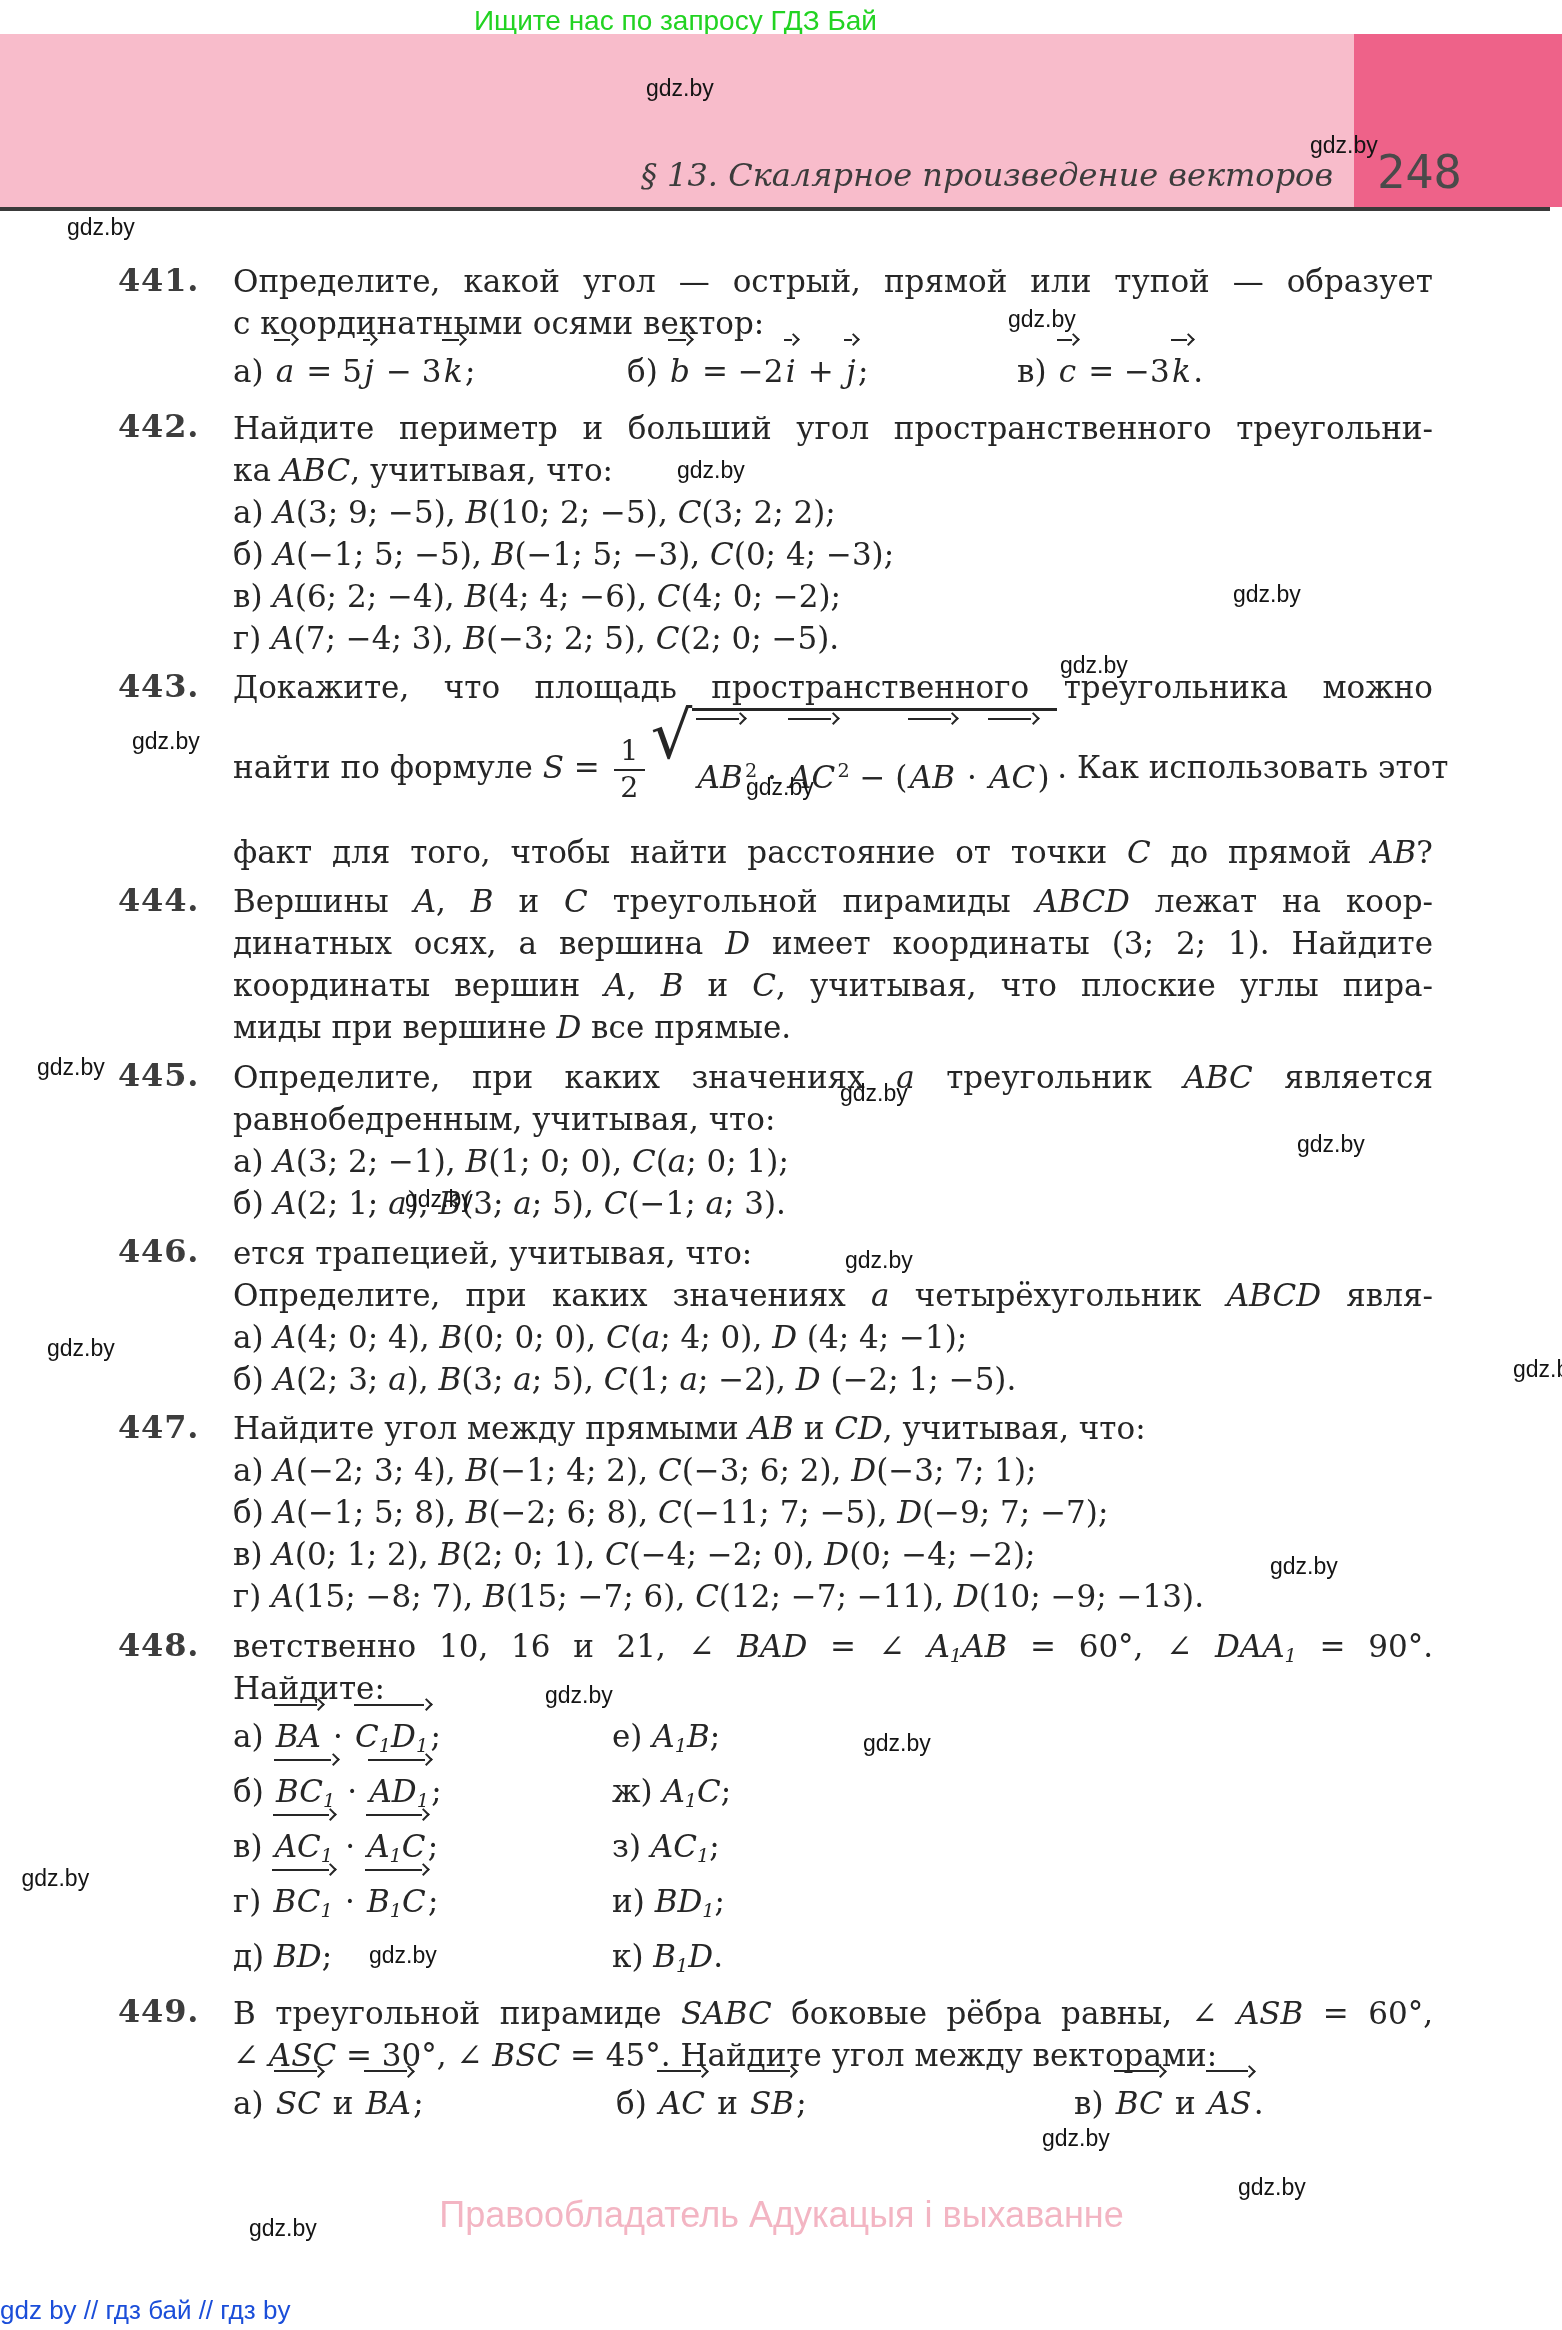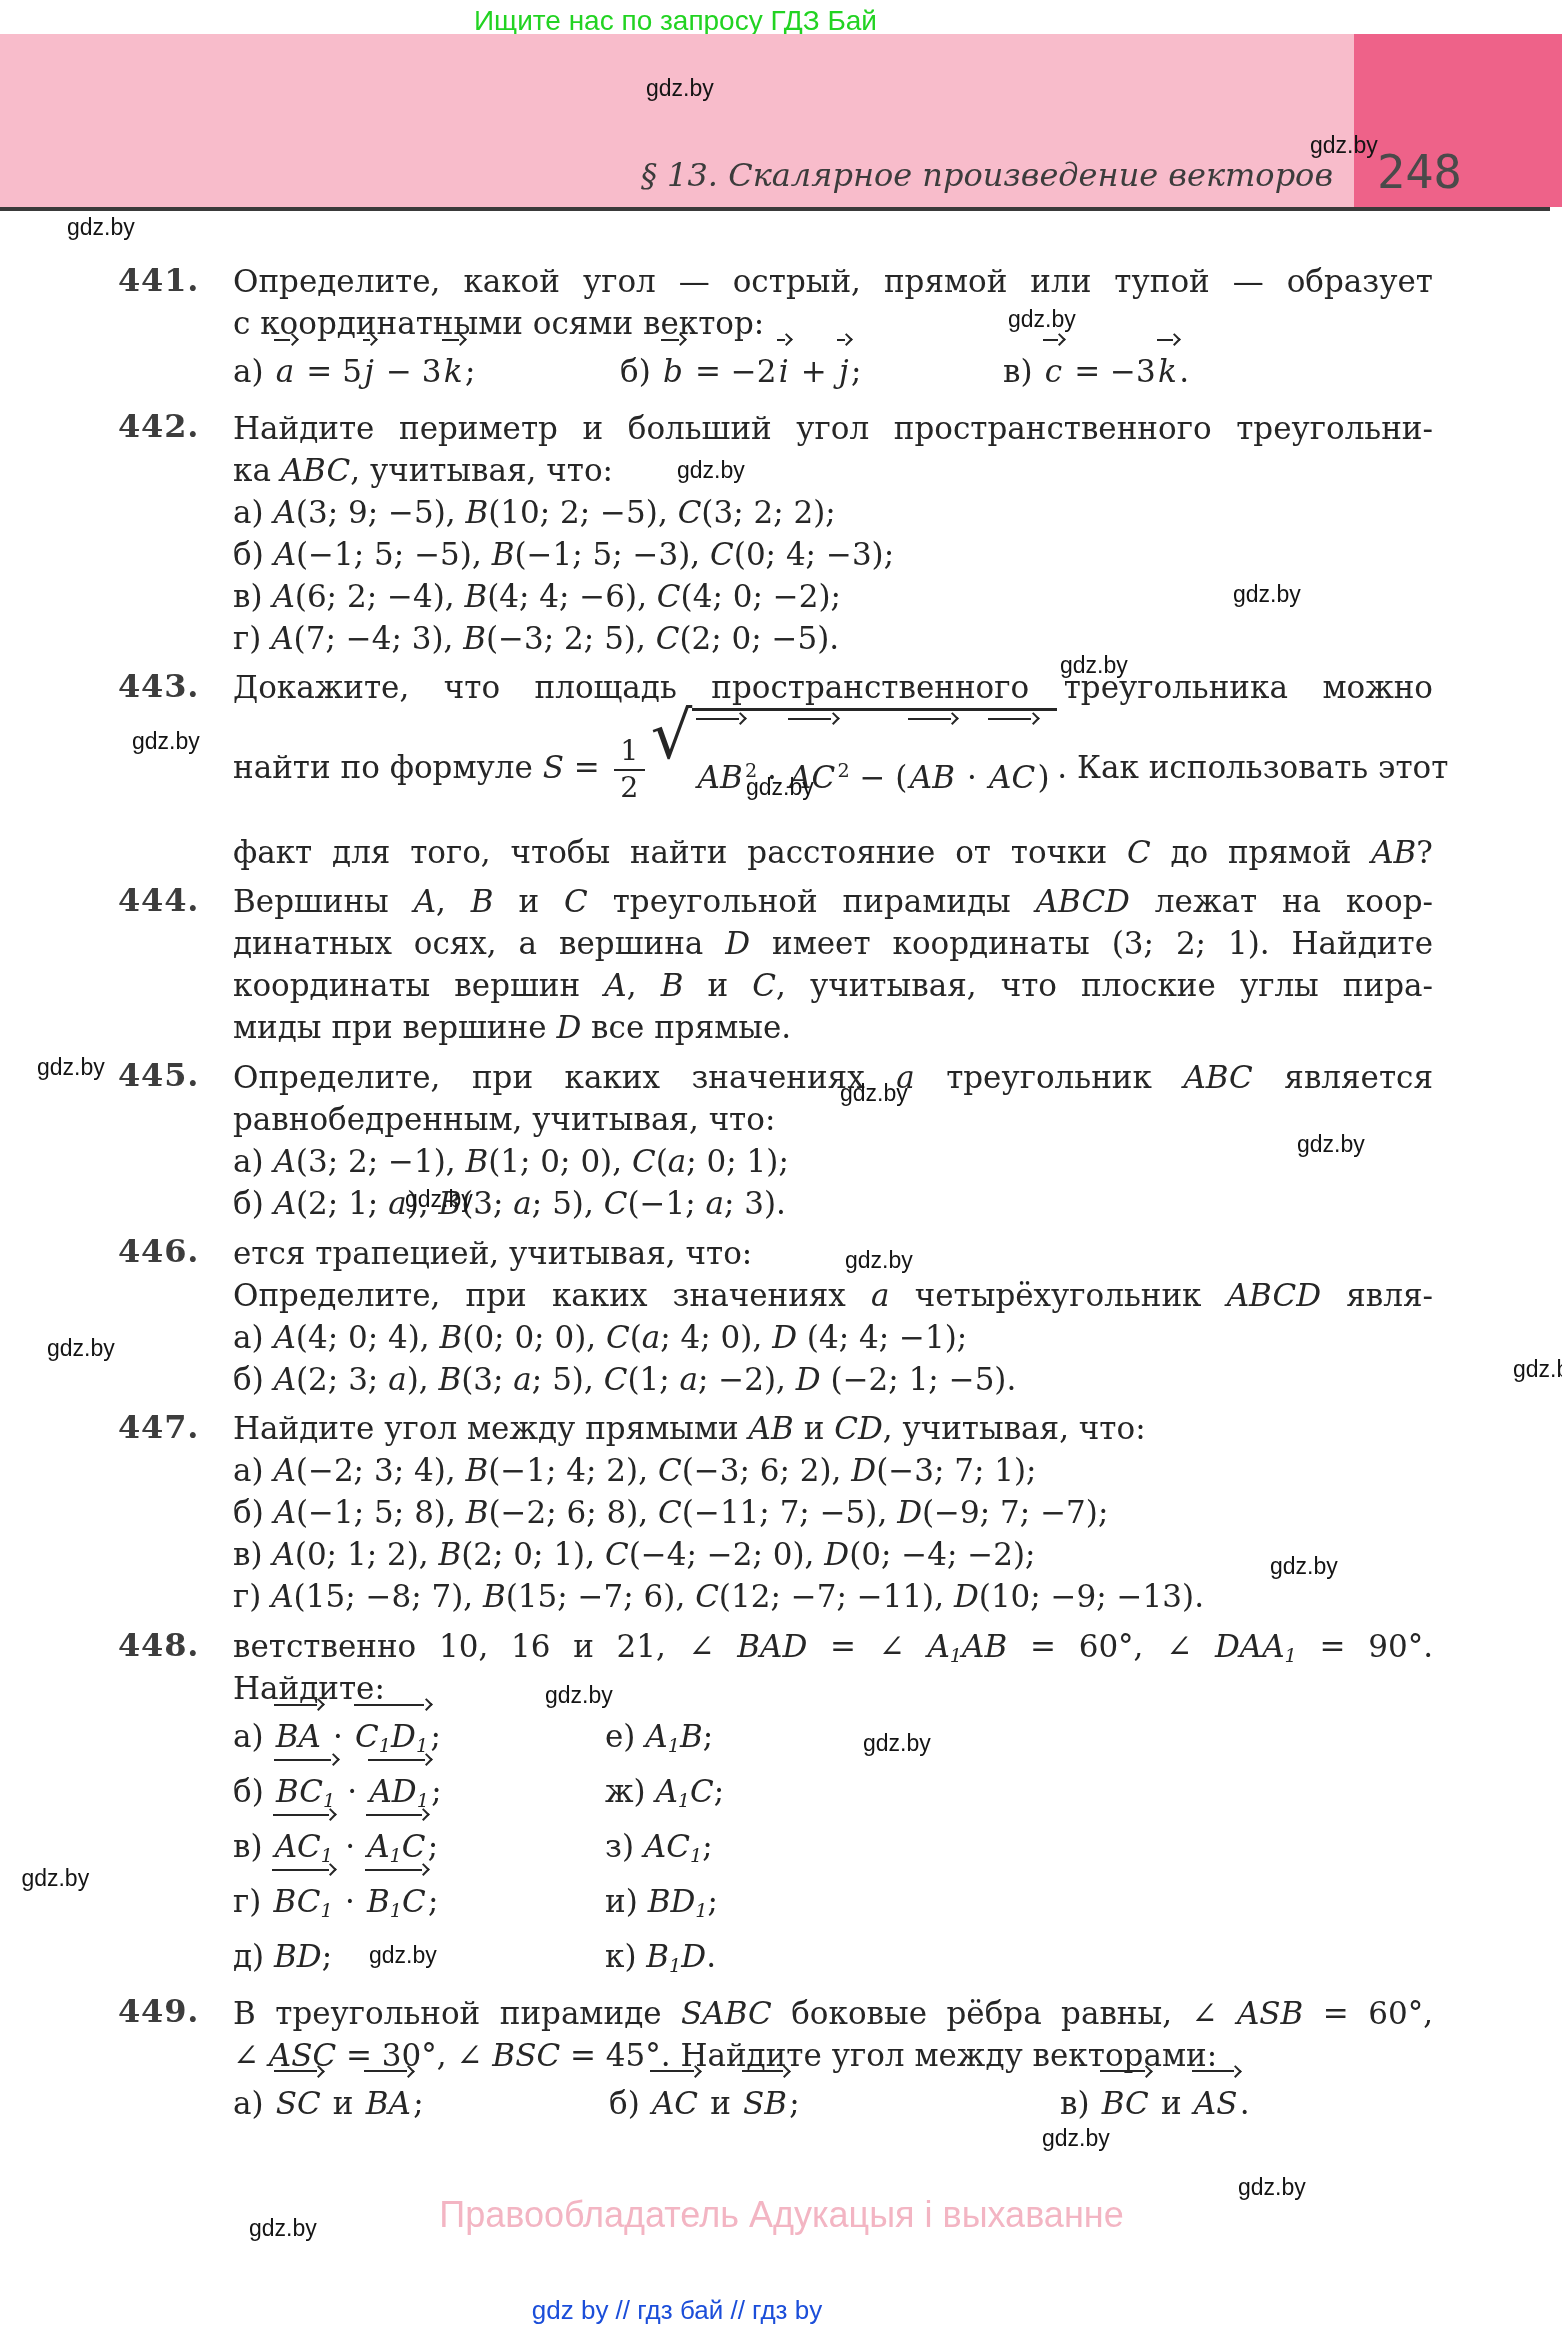--- a/index.html
+++ b/index.html
@@ -24,21 +24,21 @@
   .rule { position:absolute; top:207px; left:0; width:1550px; height:3.8px; background:#3a3a3a; }
 
   .content { position:absolute; top:260px; left:233px; width:1200px; }
   .exercise { position:relative; margin-bottom:7.7px; }
   .ex-num {
     position:absolute; left:-115px; top:-1.5px; font-weight:bold; font-size:32px;
     color:#3d3d3d; line-height:42px; letter-spacing:0.8px;
   }
   .line { font-size:31px; line-height:42px; min-height:42px; }
   .line.j { text-align:justify; text-align-last:justify; }
-  .line.tall { line-height:55px; min-height:55px; }
+  .line.tall { line-height:55px; min-height:55px;gap:7px; }
   .line.formula { line-height:107px; min-height:107px; white-space:nowrap; }
   .line.cells { display:flex; }
   .cells .cell { flex:0 0 auto; }
   .cells .cell:last-child { flex:1 1 auto; }
 
   .it { font-style:italic; }
   sub { font-size:0.62em; vertical-align:baseline; position:relative; top:0.28em; line-height:0; }
   sup { font-size:0.62em; vertical-align:baseline; position:relative; top:-0.55em; line-height:0; }
 
   .vec { position:relative; display:inline-block; font-style:italic; padding:0 2.3px; }
@@ -58,21 +58,21 @@
 
   .watermark {
     position:absolute; font-family:"Liberation Sans", sans-serif;
     font-size:23px; color:#141414; white-space:nowrap;
   }
   .footer-publisher {
     position:absolute; top:2194px; left:0; width:1563px; text-align:center;
     font-family:"Liberation Sans", sans-serif; font-size:36px; color:#f3b5c3;
   }
   .footer-links {
-    position:absolute; top:2295px; left:0; width:1354px; text-align:center;
+    position:absolute; top:2295px; left:0; width:1354px; text-align:left;
     font-family:"Liberation Sans", sans-serif; font-size:26px; color:#1b4ed9;
   }
 </style>
 </head>
 <body>
 
 <div class="top-banner">Ищите нас по запросу ГДЗ Бай</div>
 
 <div class="band" style="background: rgb(248, 188, 203);"></div>
 <div class="band-block" style="background: rgb(238, 98, 137);"></div>

